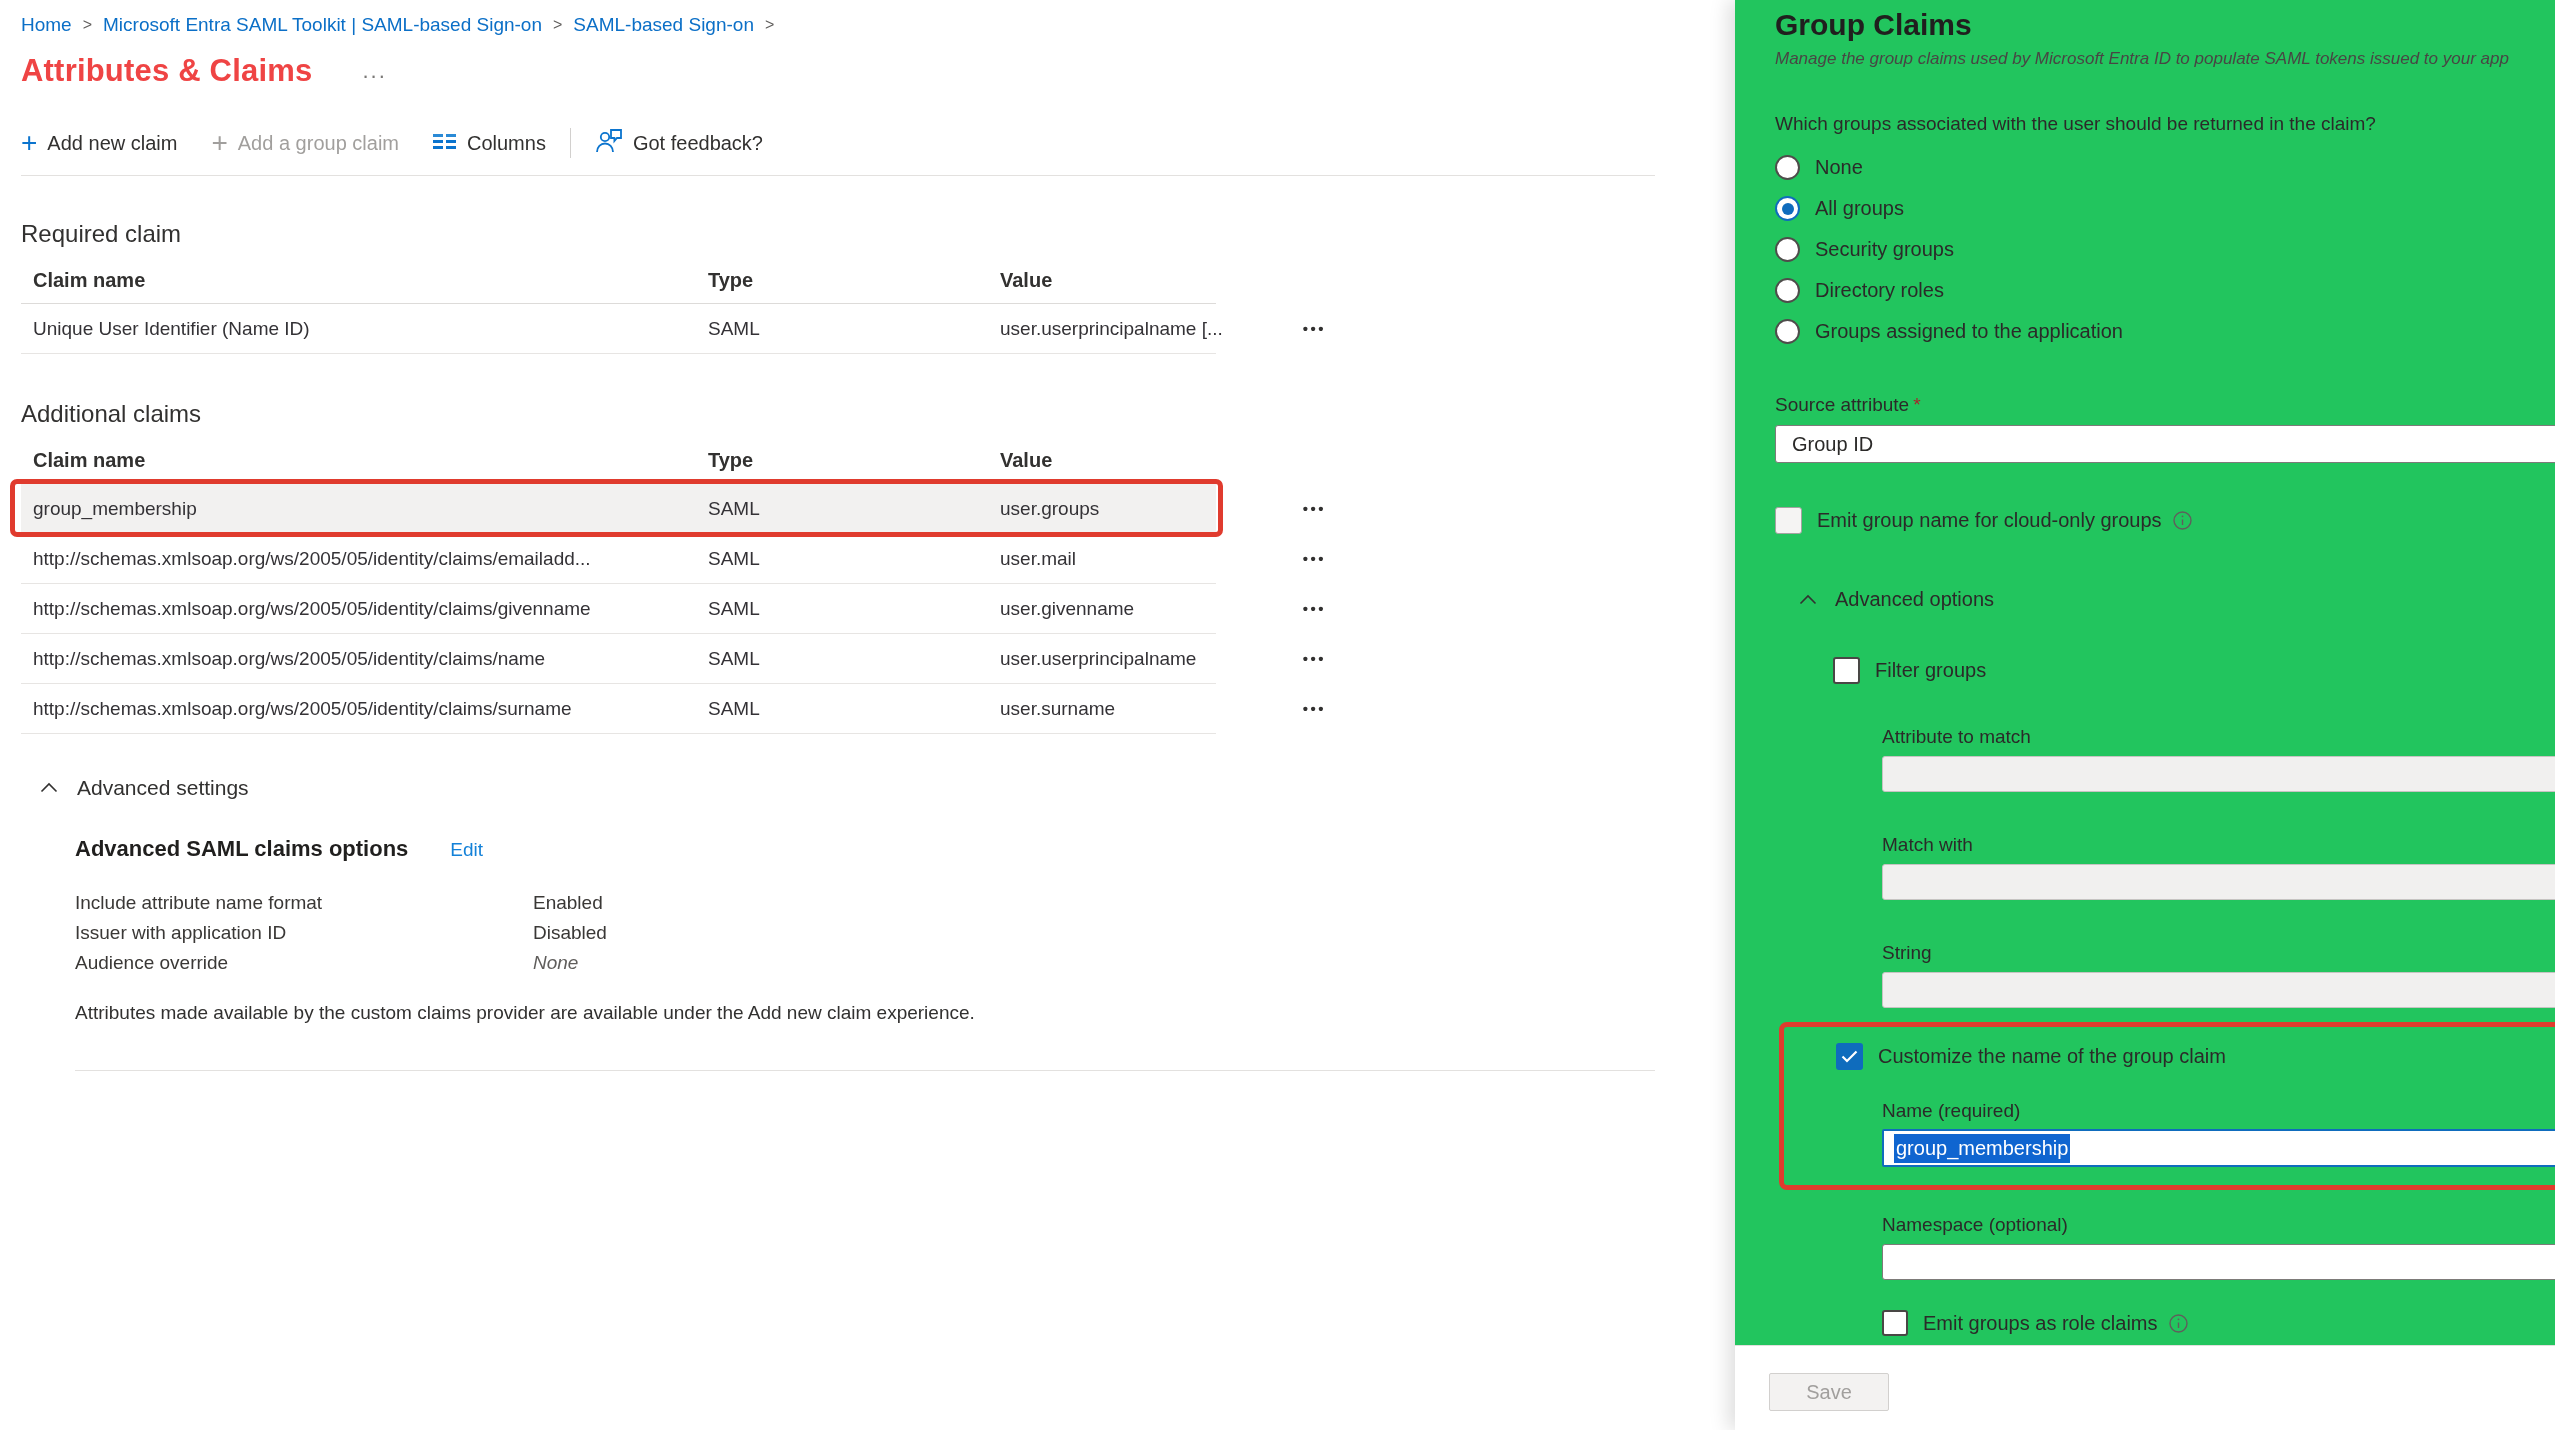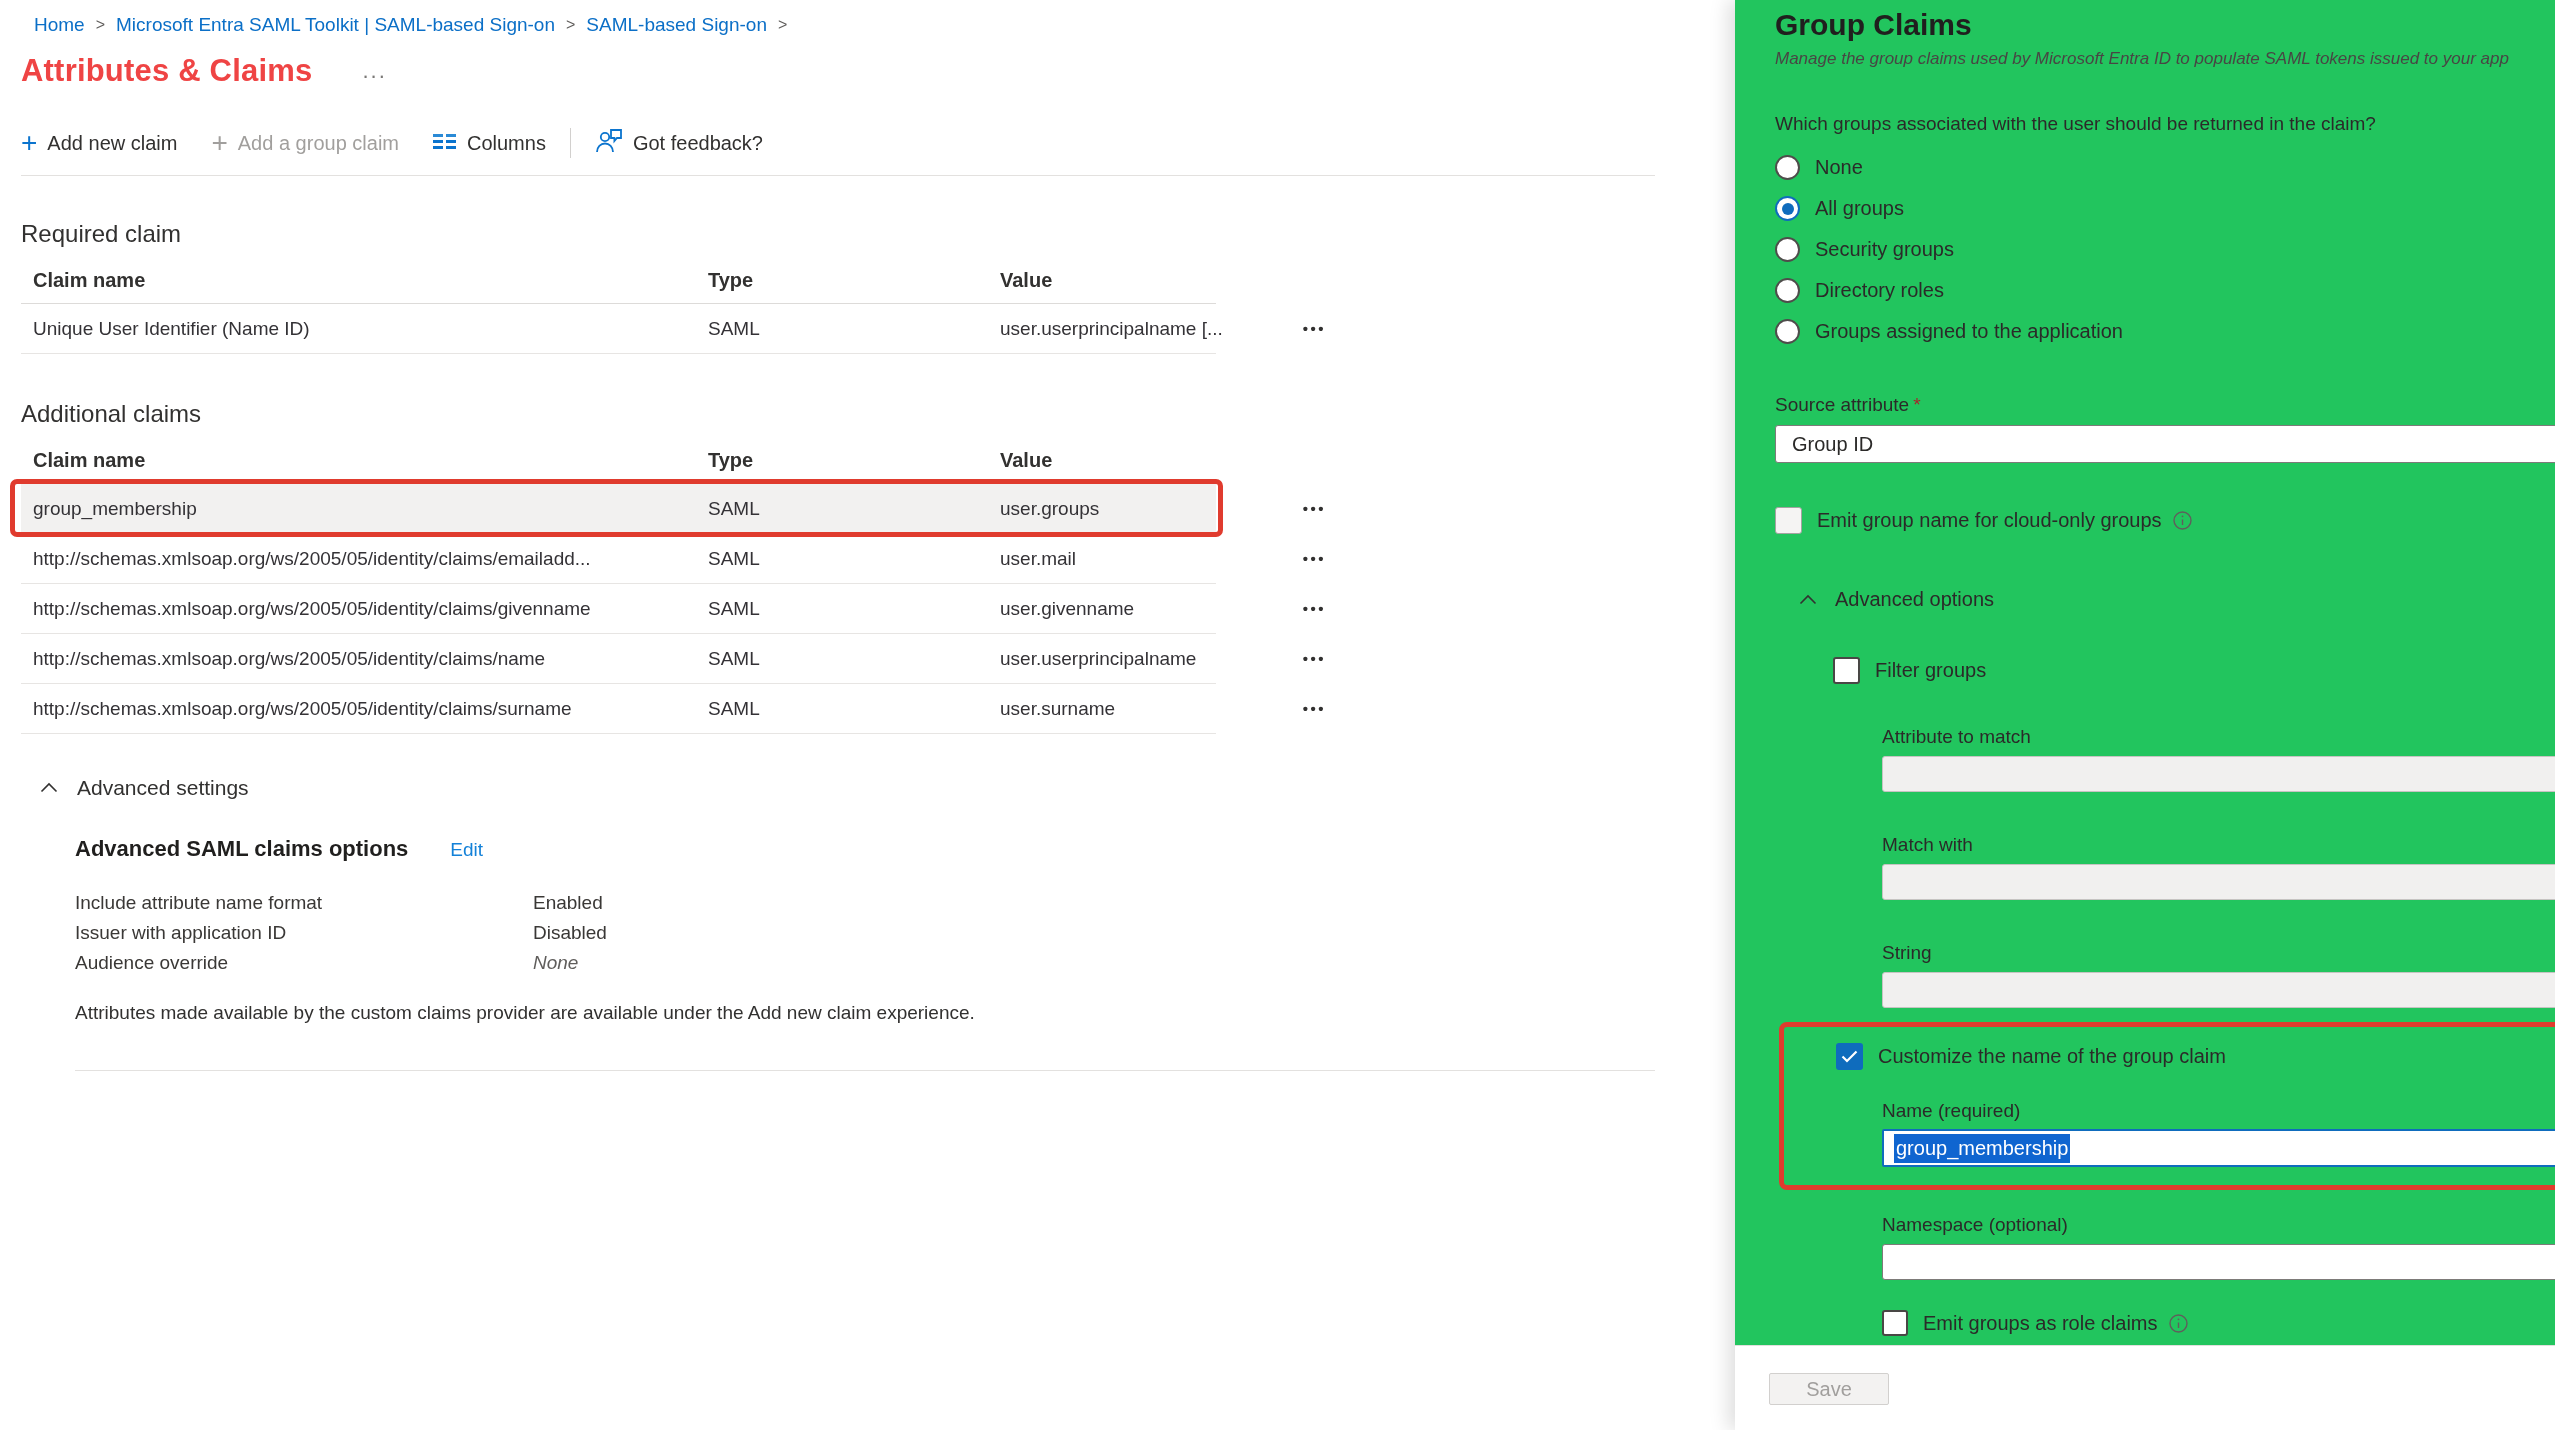--- a/index.html
+++ b/index.html
@@ -9,21 +9,21 @@
     background: #ffffff;
     color: #2b2a29;
     overflow: hidden;
     position: relative;
   }
   
   .main {
     position: absolute; left: 0; top: 0; width: 1668px; height: 1430px;
     padding: 14px 0 0 21px;
   }
-  .breadcrumb { font-size: 19px; display: flex; align-items: center; gap: 10px; margin-left: 13px; }
+  .breadcrumb { font-size: 19px; display: flex; align-items: center; gap: 10px; }
   .breadcrumb a { color: #0b6fc7; text-decoration: none; cursor: pointer; }
   .crumb-sep { color: #605e5c; font-size: 16px; padding: 0 1px; }
   .title-row { margin-top: 17px; display: flex; align-items: center; }
   .page-title { font-size: 31px; font-weight: 700; color: #ef4444; letter-spacing: 0.2px; }
   .title-more { margin-left: 50px; color: #7a7876; font-size: 22px; letter-spacing: 2px; cursor: pointer; }
 
   .toolbar { margin-top: 34px; display: flex; align-items: center; height: 40px; }
   .tb-item { display: flex; align-items: center; gap: 10px; font-size: 20px; color: #323130; cursor: pointer; white-space: nowrap; }
   .tb-plus { font-size: 28px; font-weight: 400; color: #0b74ce; line-height: 20px; }
   .tb-item.disabled, .tb-item.disabled .tb-plus { color: #a19f9d; cursor: default; }
@@ -120,21 +120,21 @@
   .name-check { position: absolute; right: 10px; top: 10px; }
   .ns-label { margin-top: 24px; }
   .emit-roles { margin-top: 30px; margin-left: 107px; }
   .emit-roles .chk { width: 26px; height: 26px; }
 
   .panel-footer {
     position: absolute; left: 0; right: 0; bottom: 0; height: 85px;
     border-top: 1px solid #e1dfdd; padding: 27px 0 0 34px; background: #fff;
   }
   .save-btn {
-    width: 120px; height: 32px; background: #f3f2f1; border: 1px solid #d2d0ce; border-radius: 2px;
+    width: 120px; height: 38px; background: #f3f2f1; border: 1px solid #d2d0ce; border-radius: 2px;
     color: #a19f9d; font-size: 20px; font-family: inherit; cursor: default;
   }
 </style>
 </head>
 <body>
 
 <div class="main">
 
   <div class="breadcrumb">
     <a>Home</a>

